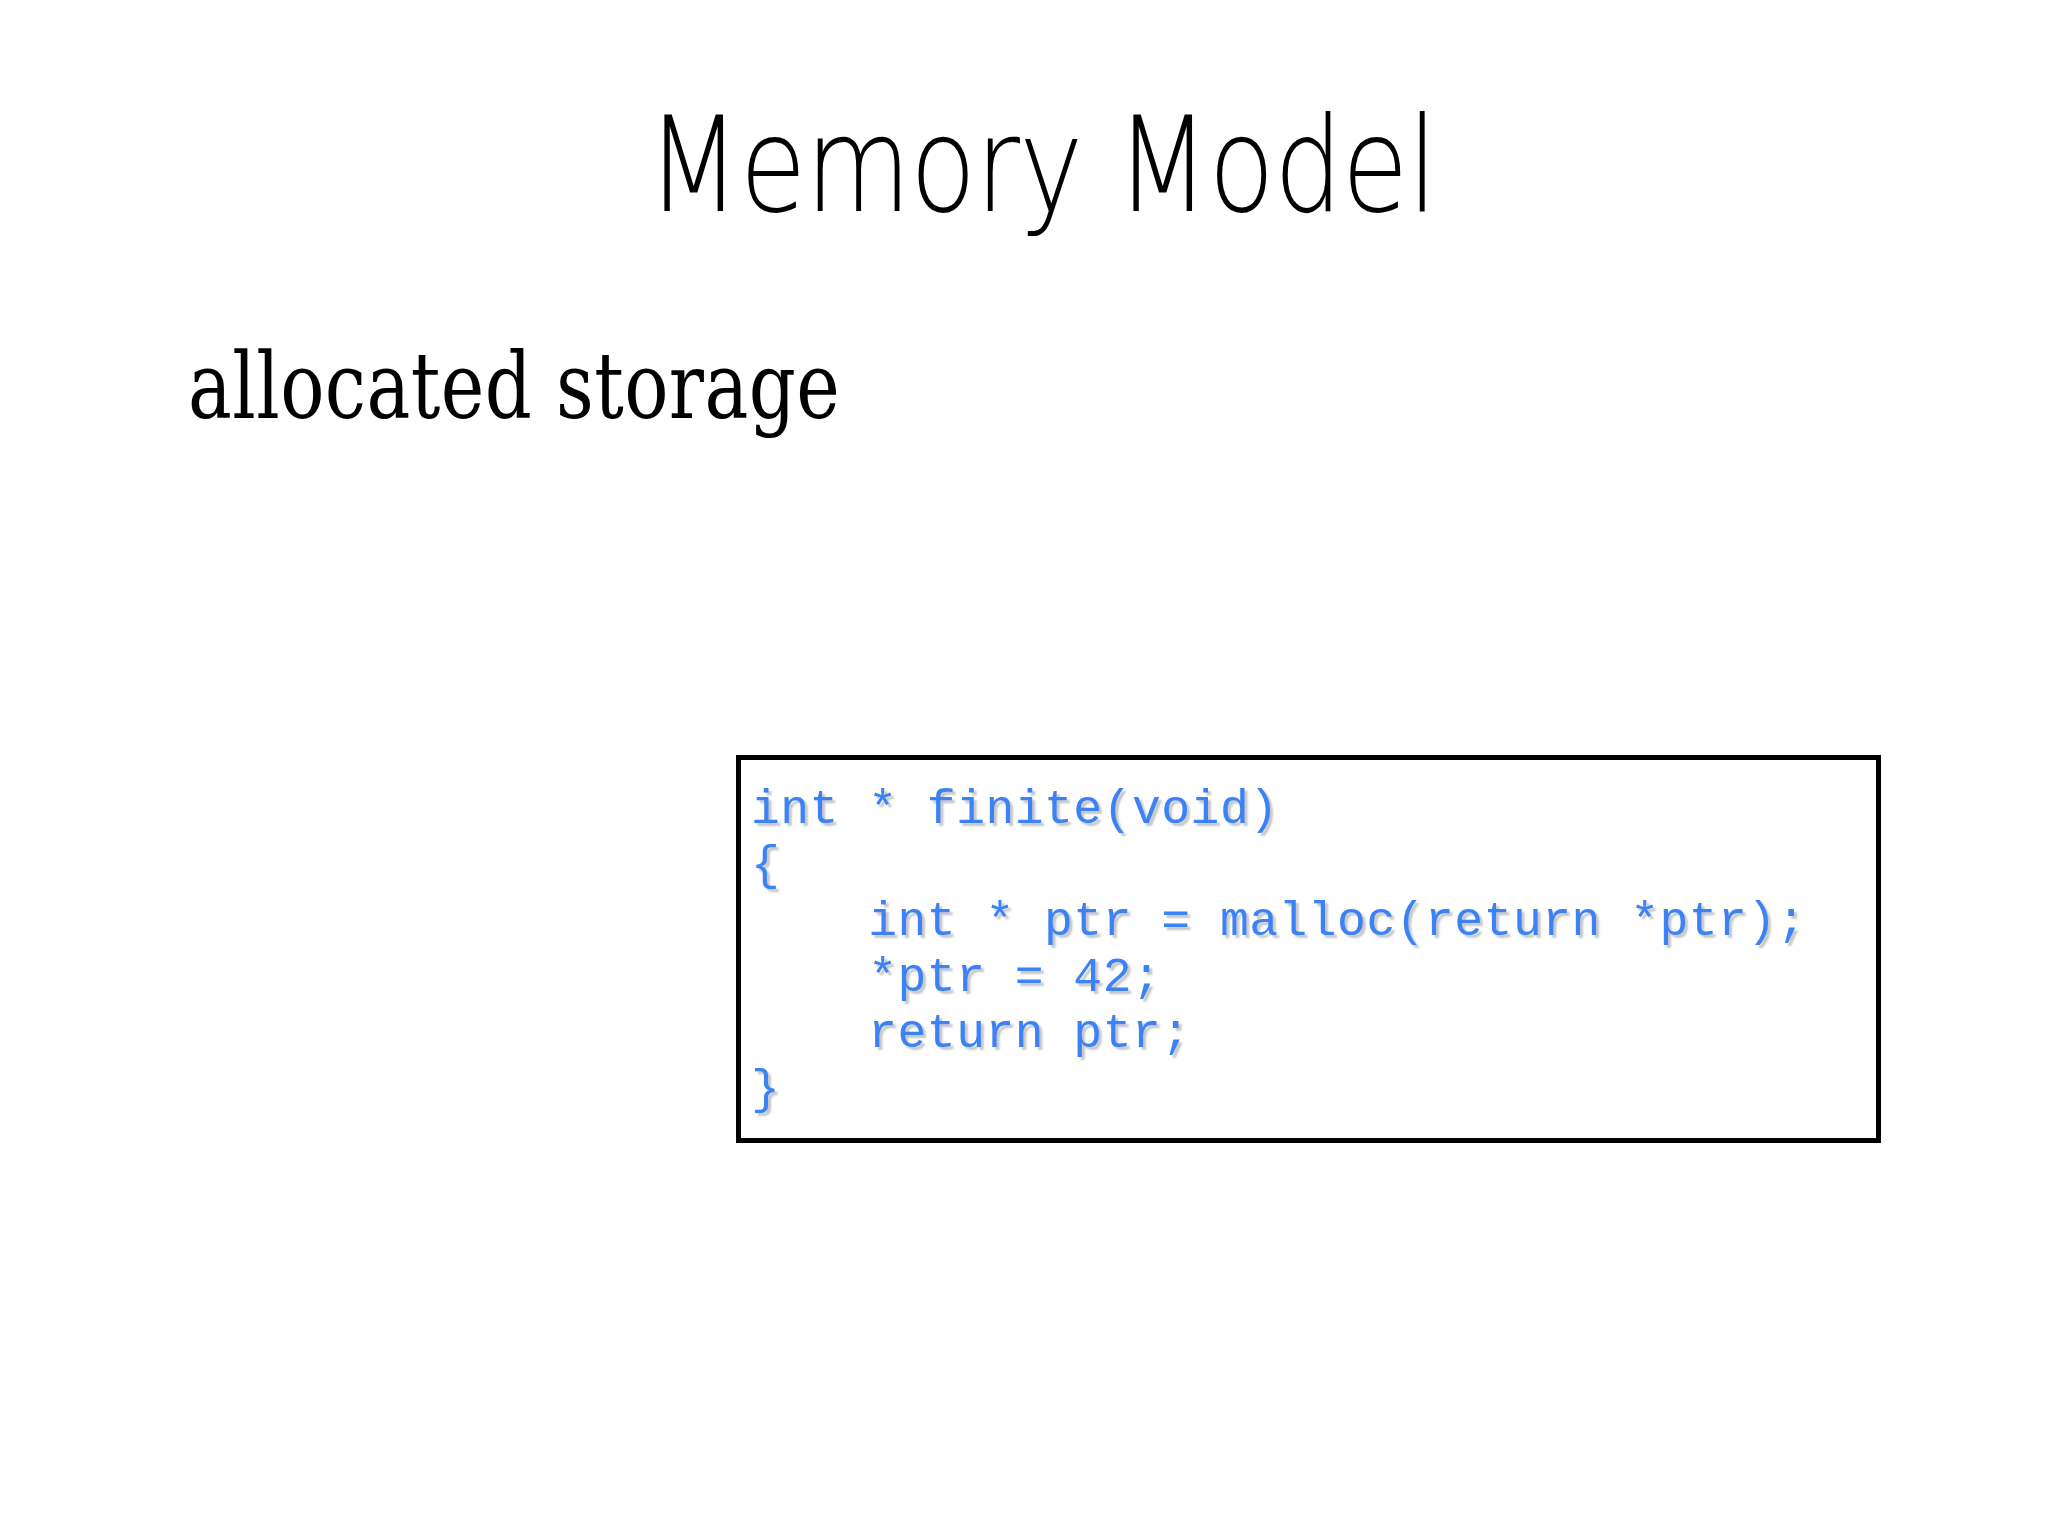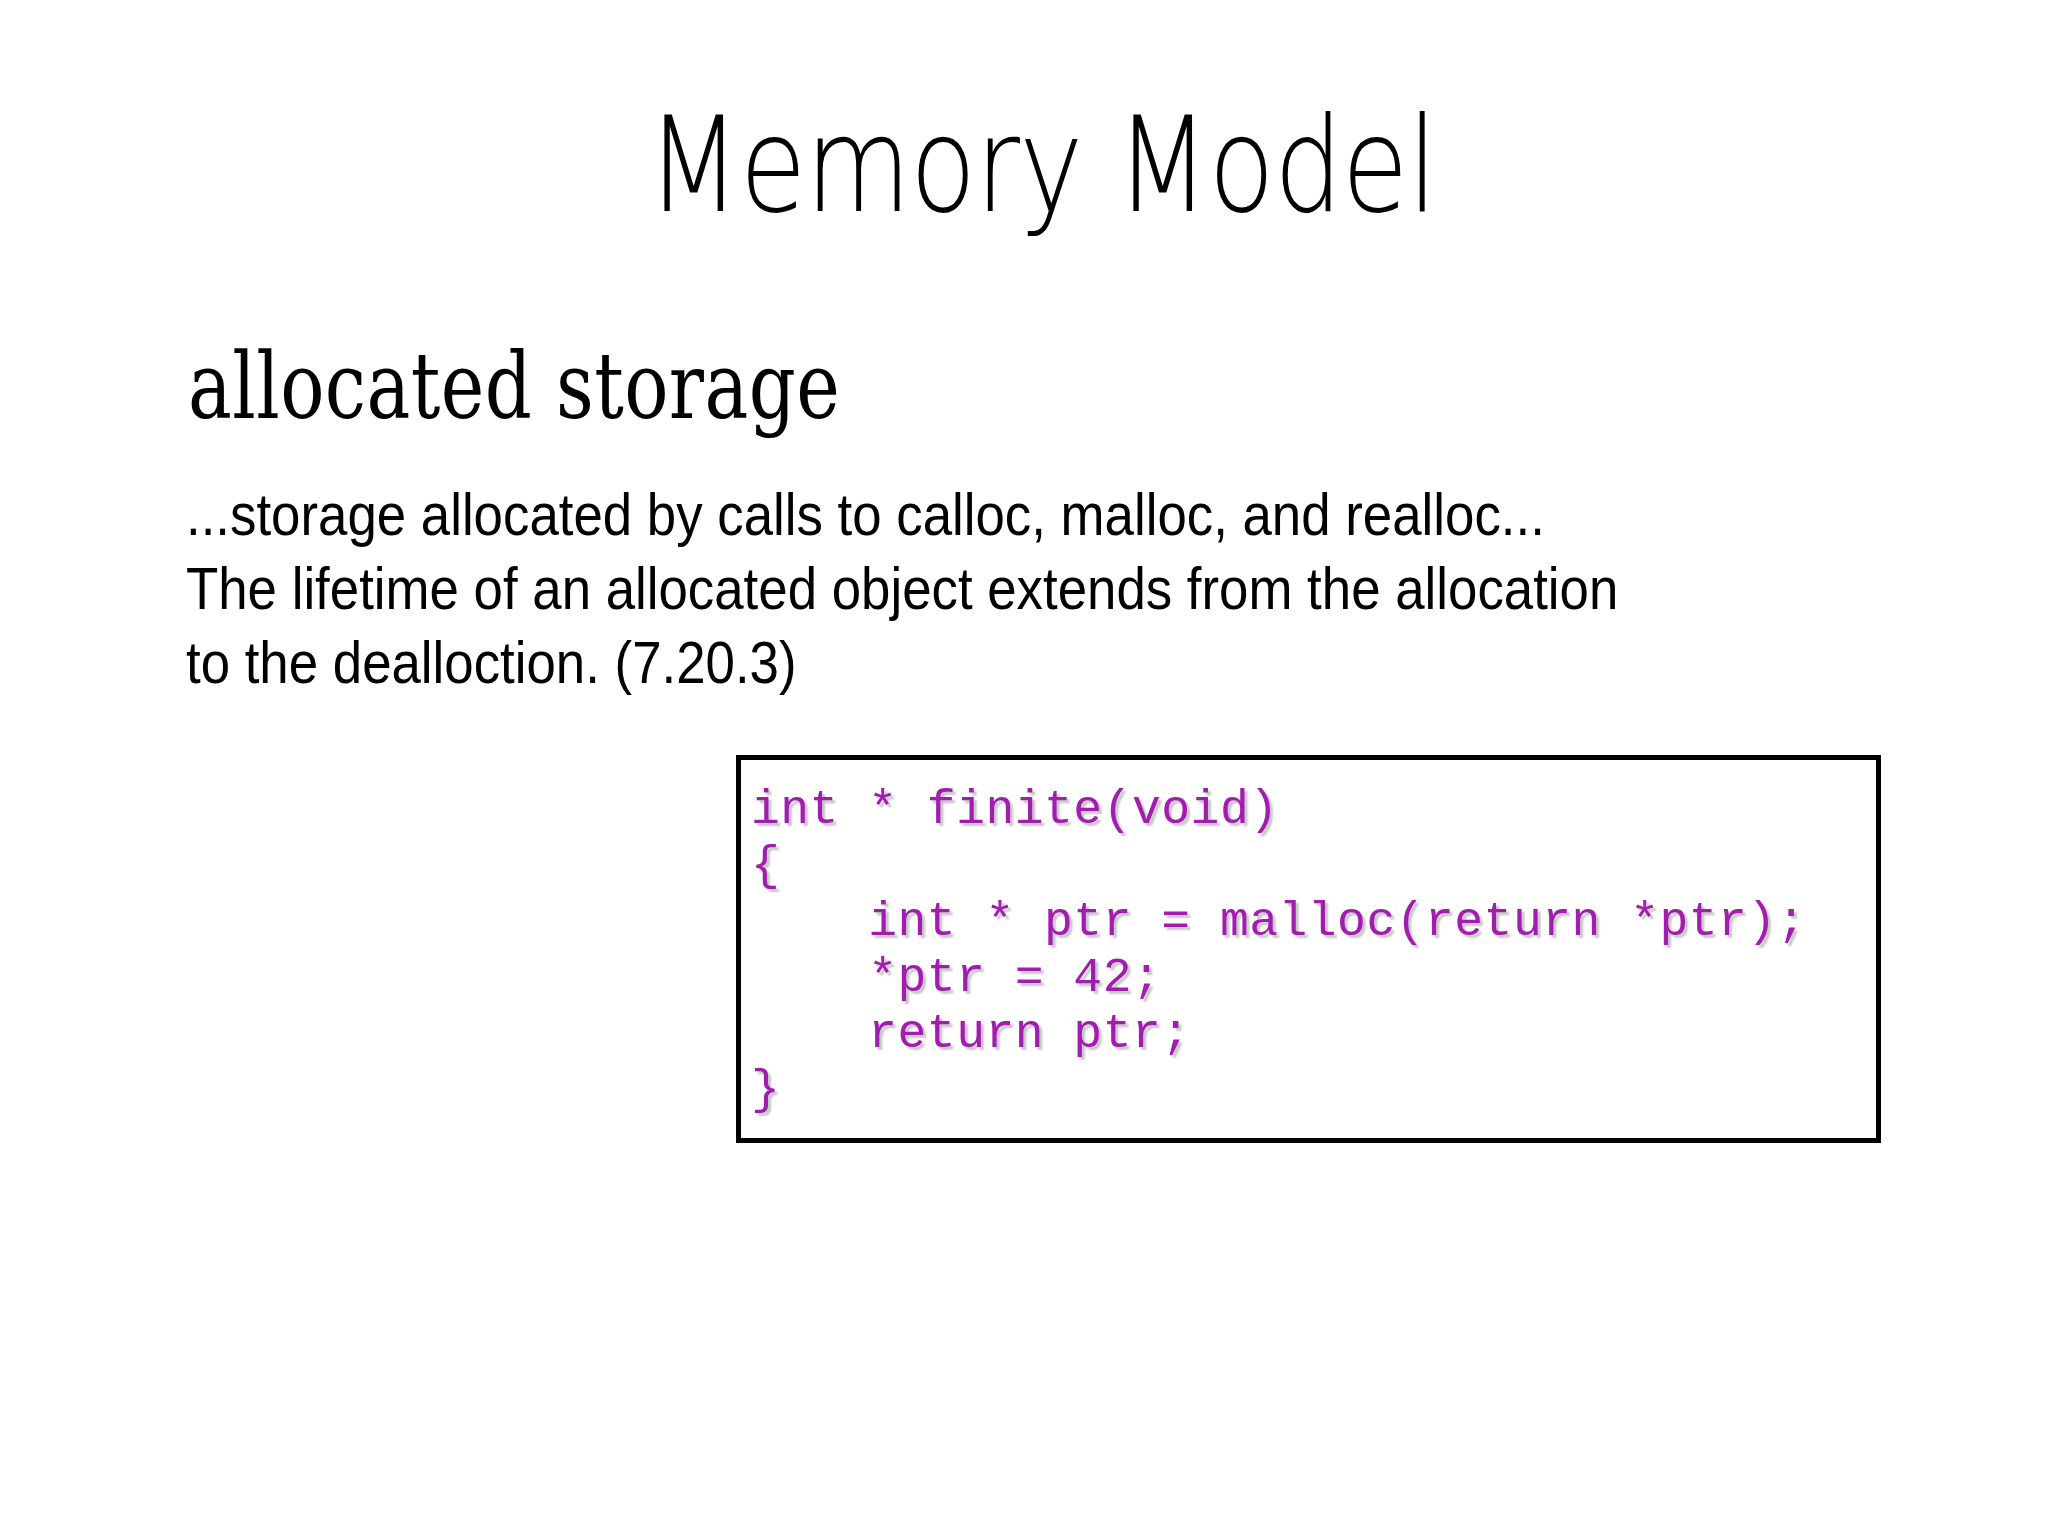--- a/index.html
+++ b/index.html
@@ -92,39 +92,34 @@
     position: absolute;
     left: 10px;
     top: 22px;
     right: 4px;
   }
   .code-line {
     font-family: "Liberation Mono", "DejaVu Sans Mono", monospace;
     font-size: 48px;
     line-height: 56px;
     white-space: pre;
-    color: #a21caf;
+    color: #3b82f6;
     text-shadow: 3px 3px 2px rgba(130,130,130,0.45);
     letter-spacing: 0.5px;
   }
 </style>
 </head>
 <body>
 
 <div class="slide">
 
   <div class="slide-title">Memory Model</div>
 
   <div class="section-heading">allocated storage</div>
 
-  <div class="quote-block">
-    <div class="quote-line">...storage allocated by calls to calloc, malloc, and realloc...</div>
-    <div class="quote-line">The lifetime of an allocated object extends from the allocation</div>
-    <div class="quote-line">to the dealloction. (7.20.3)</div>
-  </div>
 
   <div class="code-box">
     <div class="code-inner">
       <div class="code-line">int * finite(void)</div>
       <div class="code-line">{</div>
       <div class="code-line">    int * ptr = malloc(return *ptr);</div>
       <div class="code-line">    *ptr = 42;</div>
       <div class="code-line">    return ptr;</div>
       <div class="code-line">}</div>
     </div>

